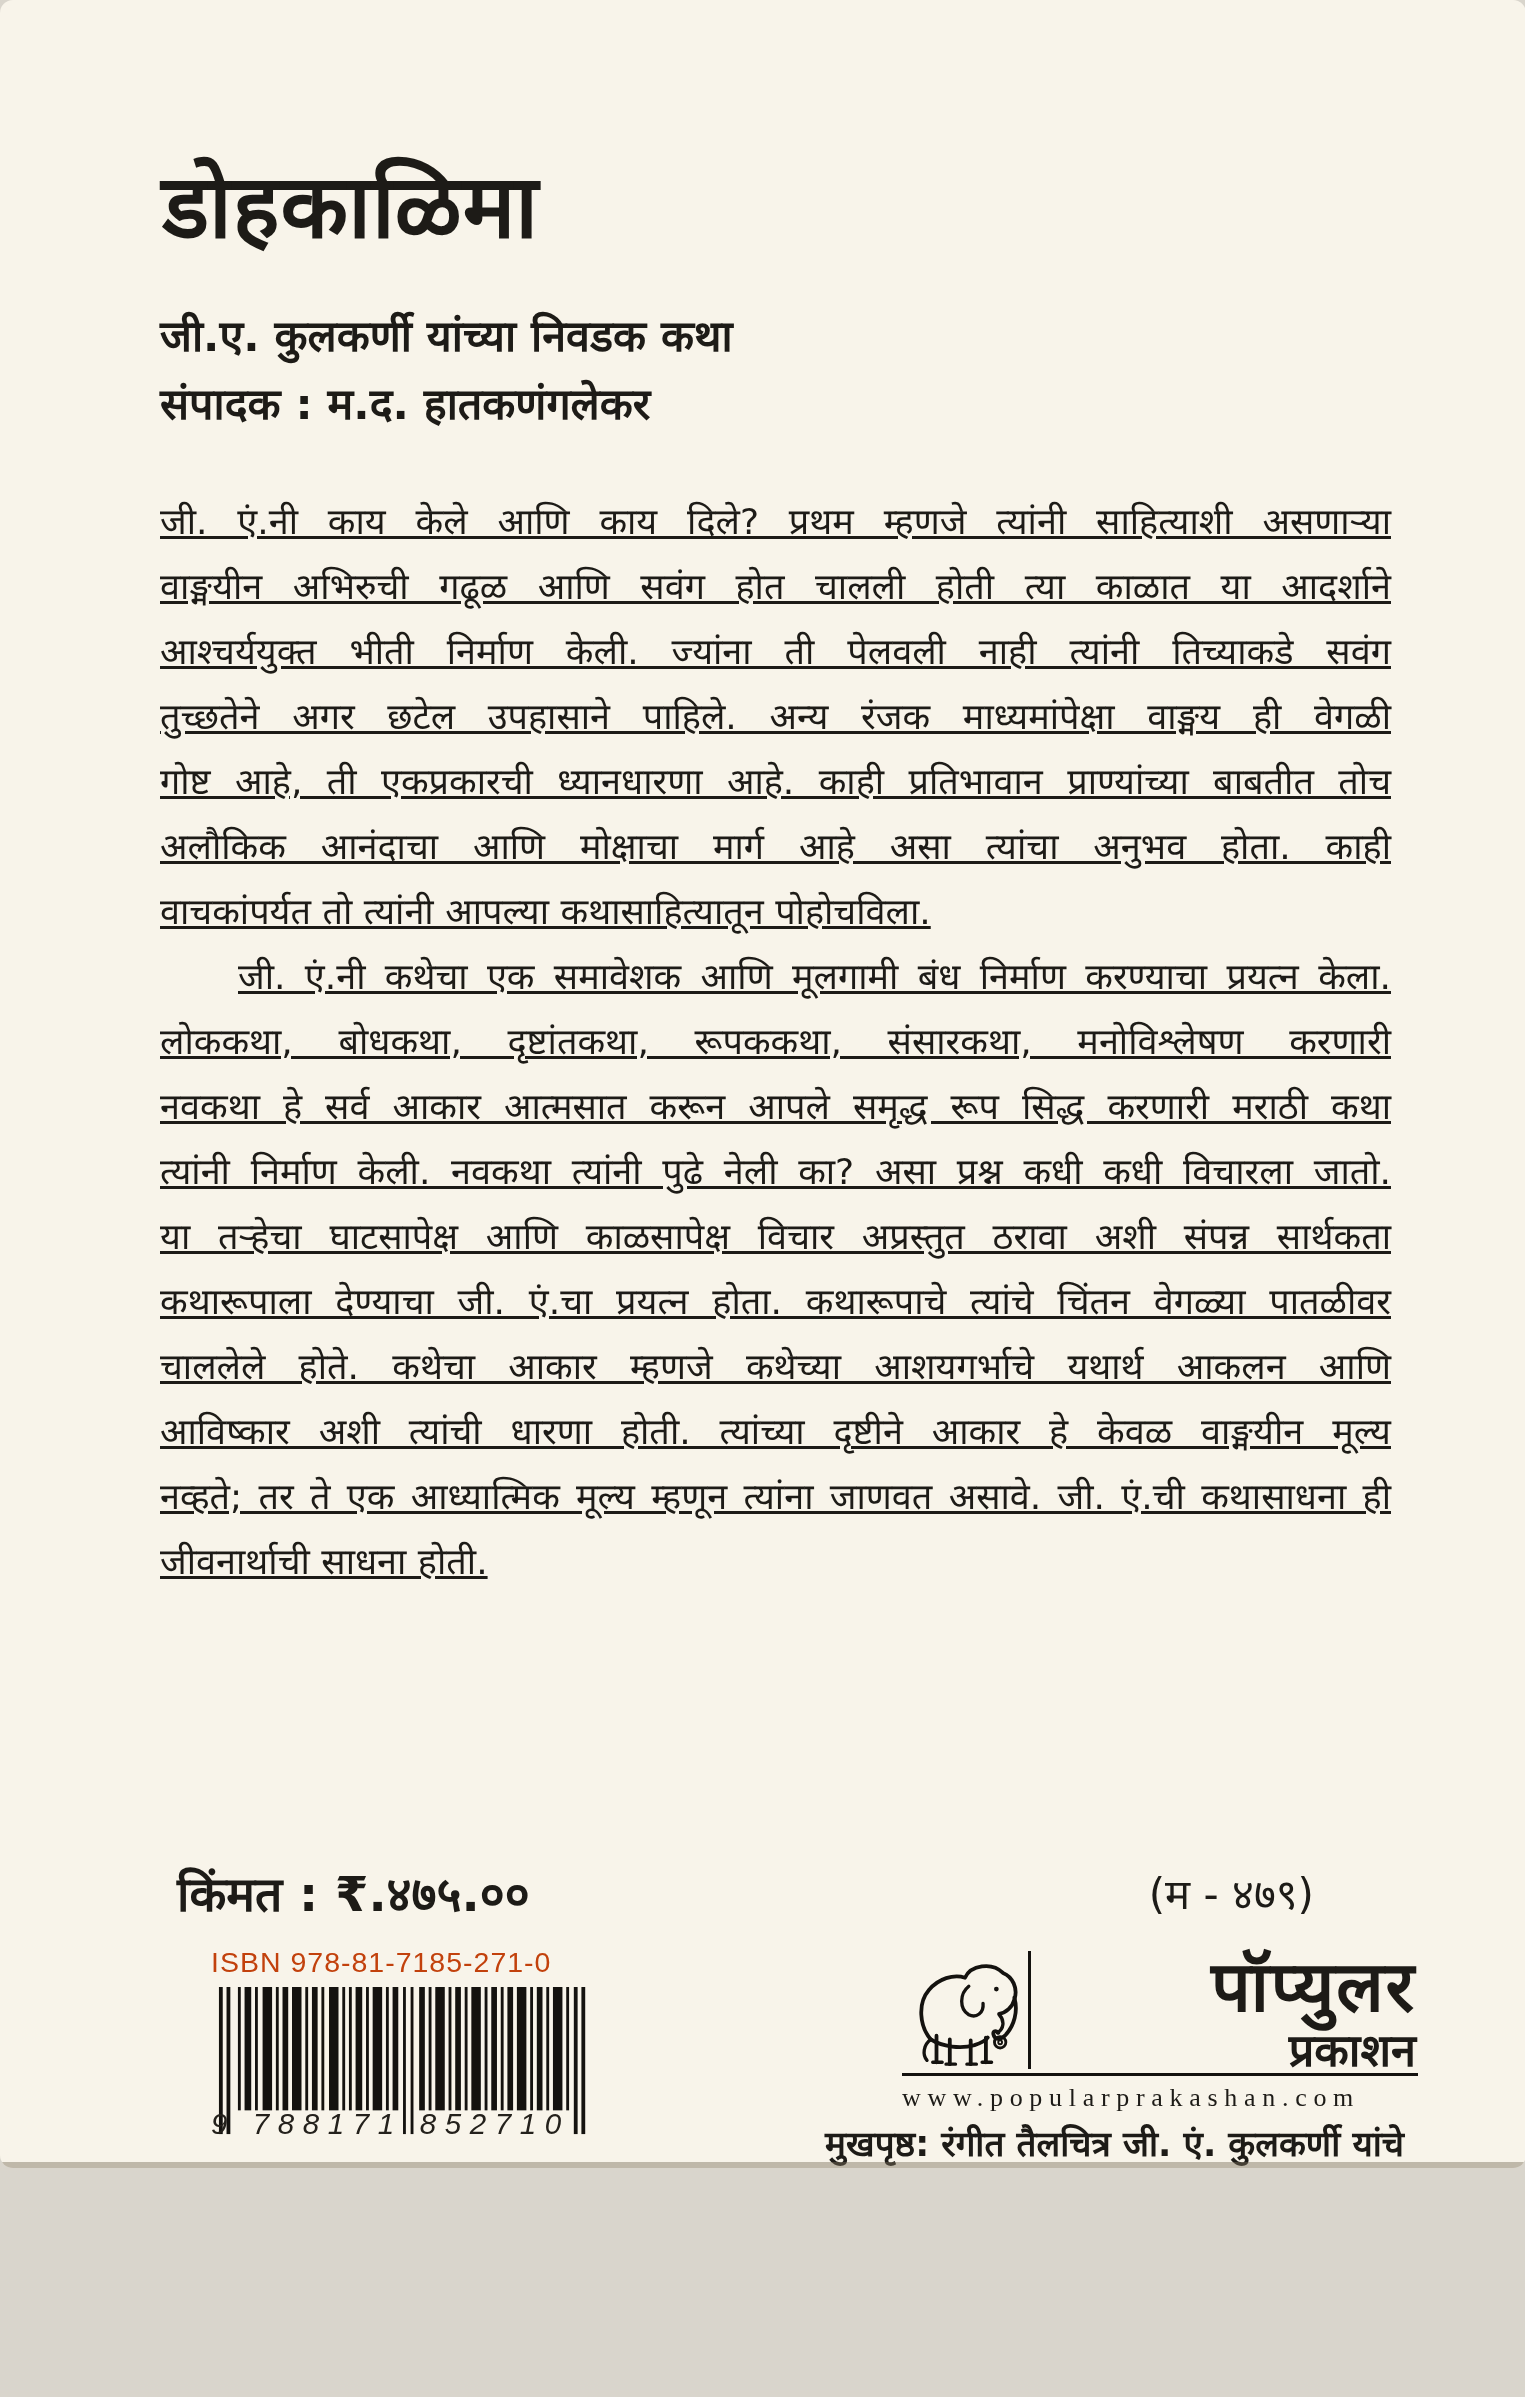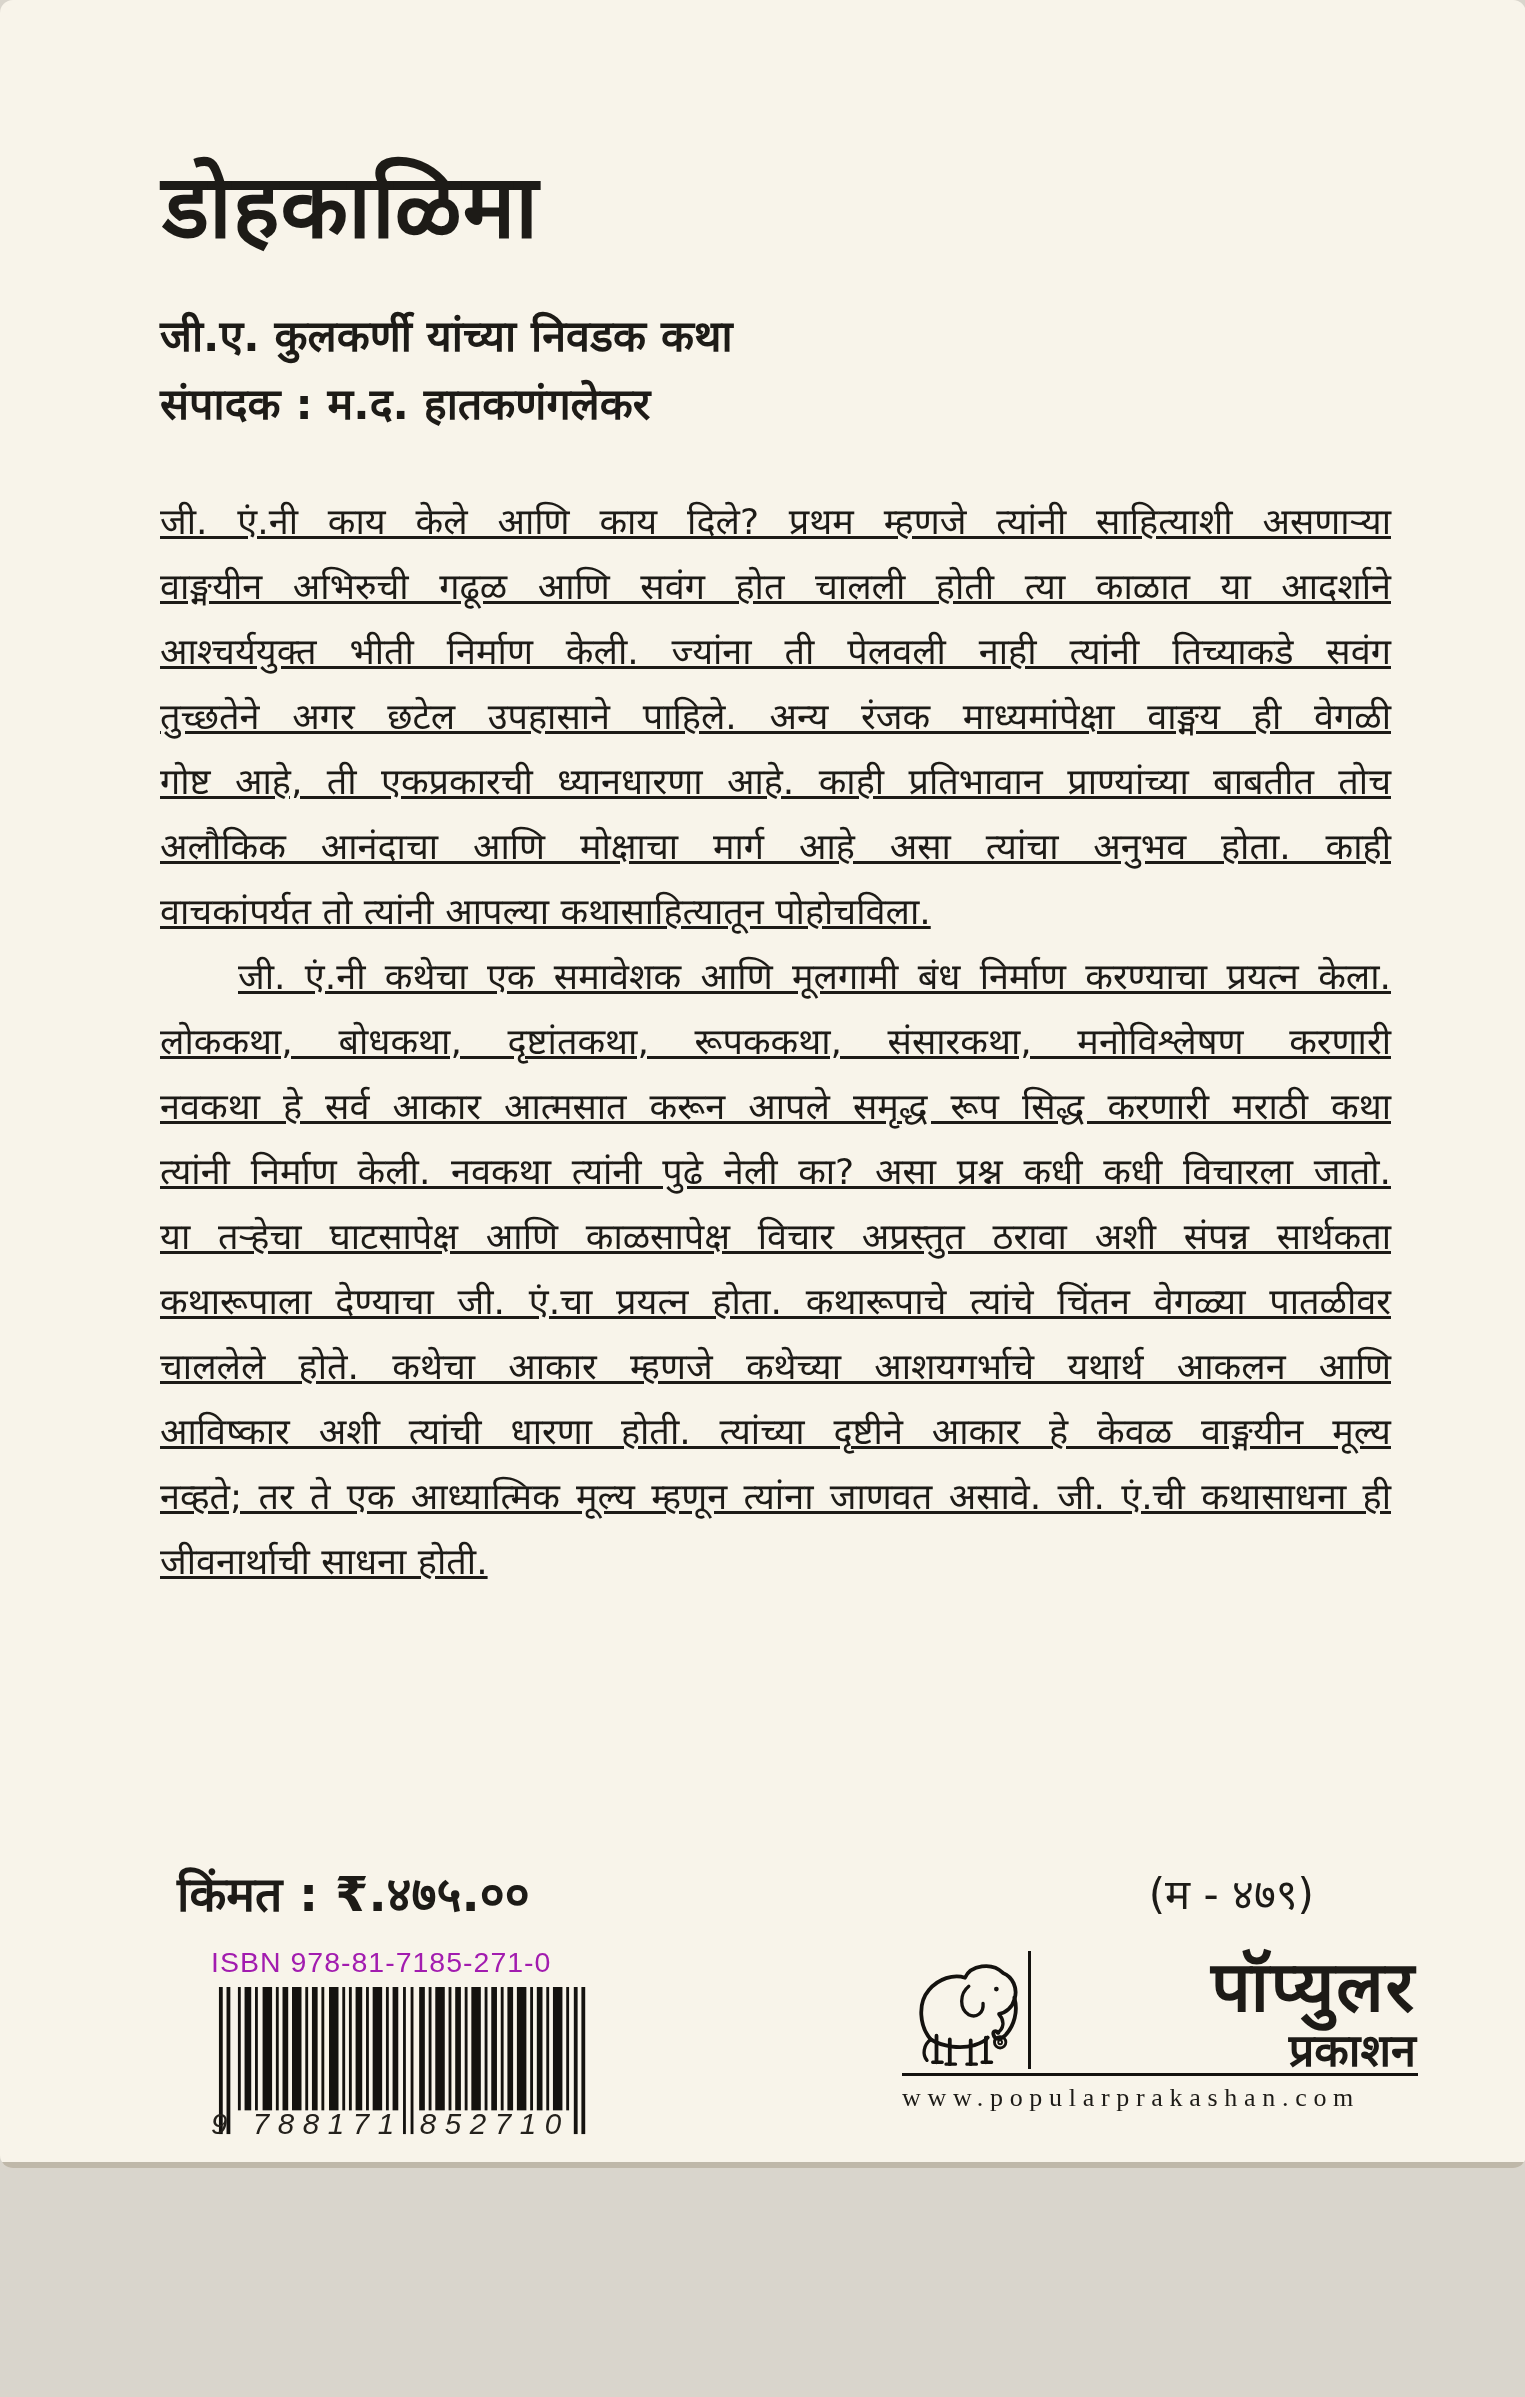--- a/index.html
+++ b/index.html
@@ -65,21 +65,21 @@
   .isbn-area {
     position: absolute;
     left: 211px;
     top: 1946px;
     width: 399px;
   }
   .isbn-label {
     font-family: "Liberation Sans", sans-serif;
     font-size: 28.5px;
     letter-spacing: 1px;
-    color: #a21caf;
+    color: #c2410c;
   }
   .barcode {
     position: relative;
     margin-top: 7.6px;
     width: 385px;
     height: 167px;
   }
   .barcode svg { display: block; }
   .barcode-digits {
     position: absolute;
@@ -284,16 +284,17 @@
     </svg>
     <div class="pub-divider"></div>
     <div class="pub-names">
       <div class="pub-name1">पॉप्युलर</div>
       <div class="pub-name2">प्रकाशन</div>
     </div>
     <div class="pub-rule"></div>
     <div class="pub-site">www.popularprakashan.com</div>
   </div>
 
+  <div class="credit">मुखपृष्ठ: रंगीत तैलचित्र जी. एं. कुलकर्णी यांचे</div>
 
   <div class="bottom-edge"></div>
 </div>
 
 
 </body></html>

